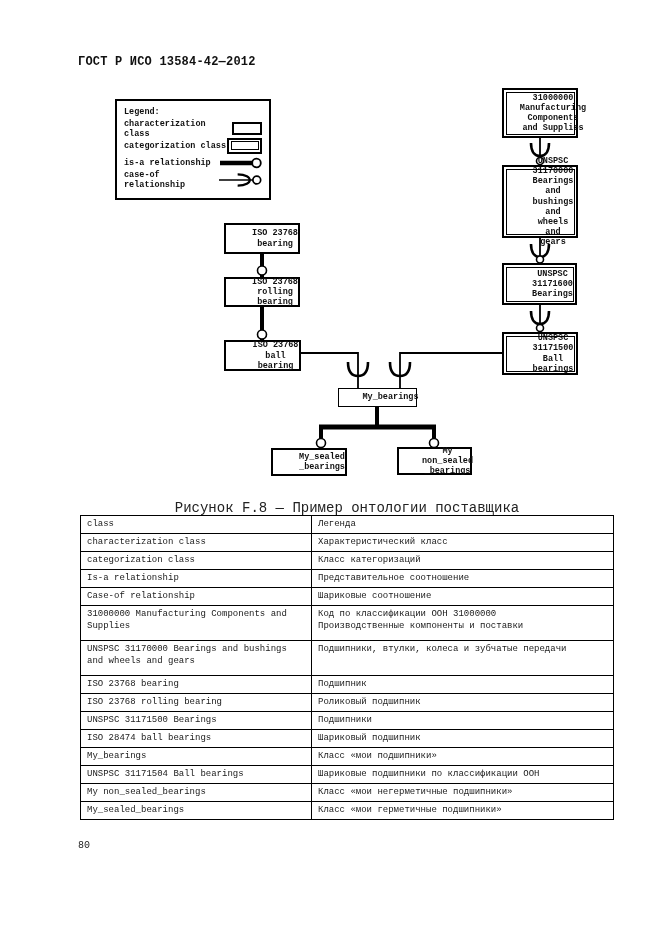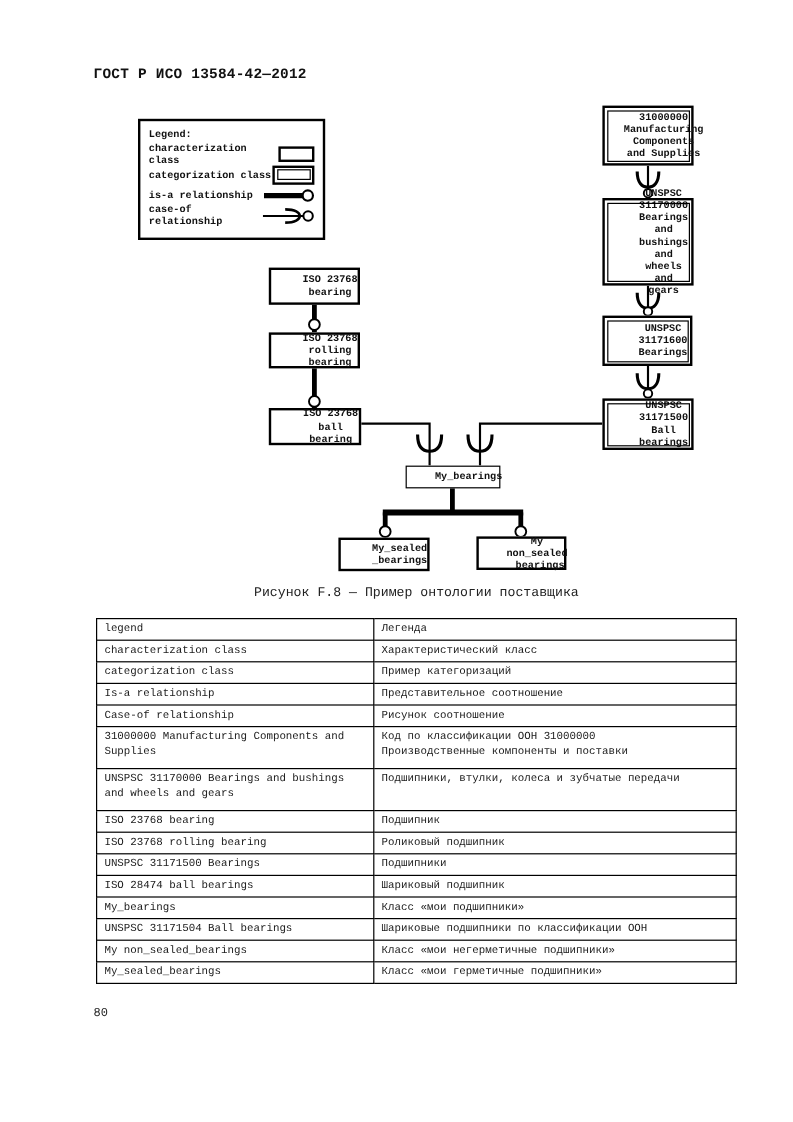--- a/index.html
+++ b/index.html
@@ -15,21 +15,21 @@
   
   #legend{left:115px;top:99px;width:156px;height:101px;border:2px solid #000;box-sizing:border-box;
           padding:6px 7px 0 7px;font-size:8.5px;font-weight:bold;z-index:2;background:#fff;}
   #legend .lg-title{margin-bottom:3px;}
   #legend .lg-row{display:flex;align-items:center;justify-content:space-between;height:17px;}
   .sym-rect{width:31px;height:13px;border:2px solid #000;box-sizing:border-box;}
   .sym-rect2{width:35px;height:16px;border:2px solid #000;box-sizing:border-box;padding:1.5px;}
   .sym-rect2 > div{width:100%;height:100%;border:1.5px solid #000;box-sizing:border-box;}
   svg{display:block;}
   
-  #fig-caption{left:80px;top:489px;width:534px;text-align:center;font-size:11px;color:#222;}
+  #fig-caption{left:80px;top:500px;width:534px;text-align:center;font-size:14px;color:#222;}
   
   #trans-table{position:absolute;left:80px;top:515px;width:534px;border-collapse:collapse;
                font-size:9px;color:#1a1a1a;table-layout:fixed;}
   #trans-table td{border:1px solid #000;vertical-align:top;padding:3px 6px 1px 6px;
                   white-space:pre-line;line-height:1.3;overflow:hidden;}
   #trans-table td.c1{width:218px;}
   #trans-table tr.h1 td{height:13px;}
   #trans-table tr.h2 td{height:30px;}
   #trans-table{border:1.5px solid #000;}
   #page-number{left:78px;top:840px;font-size:10px;color:#222;}
@@ -113,21 +113,21 @@
 bearing</span></div>
   <div class="box" style="left:224px;top:277px;width:76px;height:30px">
     <span>ISO 23768
 rolling bearing</span></div>
   <div class="box" style="left:224px;top:340px;width:77px;height:31px">
     <span>ISO 23768
 ball bearing</span></div>
 
   <div class="box thin" style="left:338px;top:388px;width:79px;height:19px">
     <span>My_bearings</span></div>
-  <div class="box" style="left:282px;top:448px;width:76px;height:28px">
+  <div class="box" style="left:271px;top:448px;width:76px;height:28px">
     <span>My_sealed
 _bearings</span></div>
   <div class="box" style="left:397px;top:447px;width:75px;height:28px">
     <span>My non_sealed
 _bearings</span></div>
 
   <div class="box double" style="left:502px;top:88px;width:76px;height:50px">
     <span>31000000
 Manufacturing
 Components
@@ -146,38 +146,38 @@
   <div class="box double" style="left:502px;top:332px;width:76px;height:43px">
     <span>UNSPSC
 31171500
 Ball bearings</span></div>
 
   <div class="abs" id="fig-caption">Рисунок F.8 — Пример онтологии поставщика</div>
 
   <table id="trans-table">
     <tbody>
       <tr class="h1">
-        <td class="c1">legend</td>
+        <td class="c1">class</td>
         <td>Легенда</td>
         </tr>
       <tr class="h1">
         <td class="c1">characterization class</td>
         <td>Характеристический класс</td>
         </tr>
       <tr class="h1">
         <td class="c1">categorization class</td>
-        <td>Пример категоризаций</td>
+        <td>Класс категоризаций</td>
         </tr>
       <tr class="h1">
         <td class="c1">Is-a relationship</td>
         <td>Представительное соотношение</td>
         </tr>
       <tr class="h1">
         <td class="c1">Case-of relationship</td>
-        <td>Рисунок соотношение</td>
+        <td>Шариковые соотношение</td>
         </tr>
       <tr class="h2">
         <td class="c1">31000000  Manufacturing Components and Supplies</td>
         <td>Код по классификации ООН 31000000
 Производственные компоненты и поставки</td>
         </tr>
       <tr class="h2">
         <td class="c1">UNSPSC 31170000 Bearings and bushings and wheels and gears</td>
         <td>Подшипники, втулки, колеса и зубчатые передачи</td>
         </tr>

